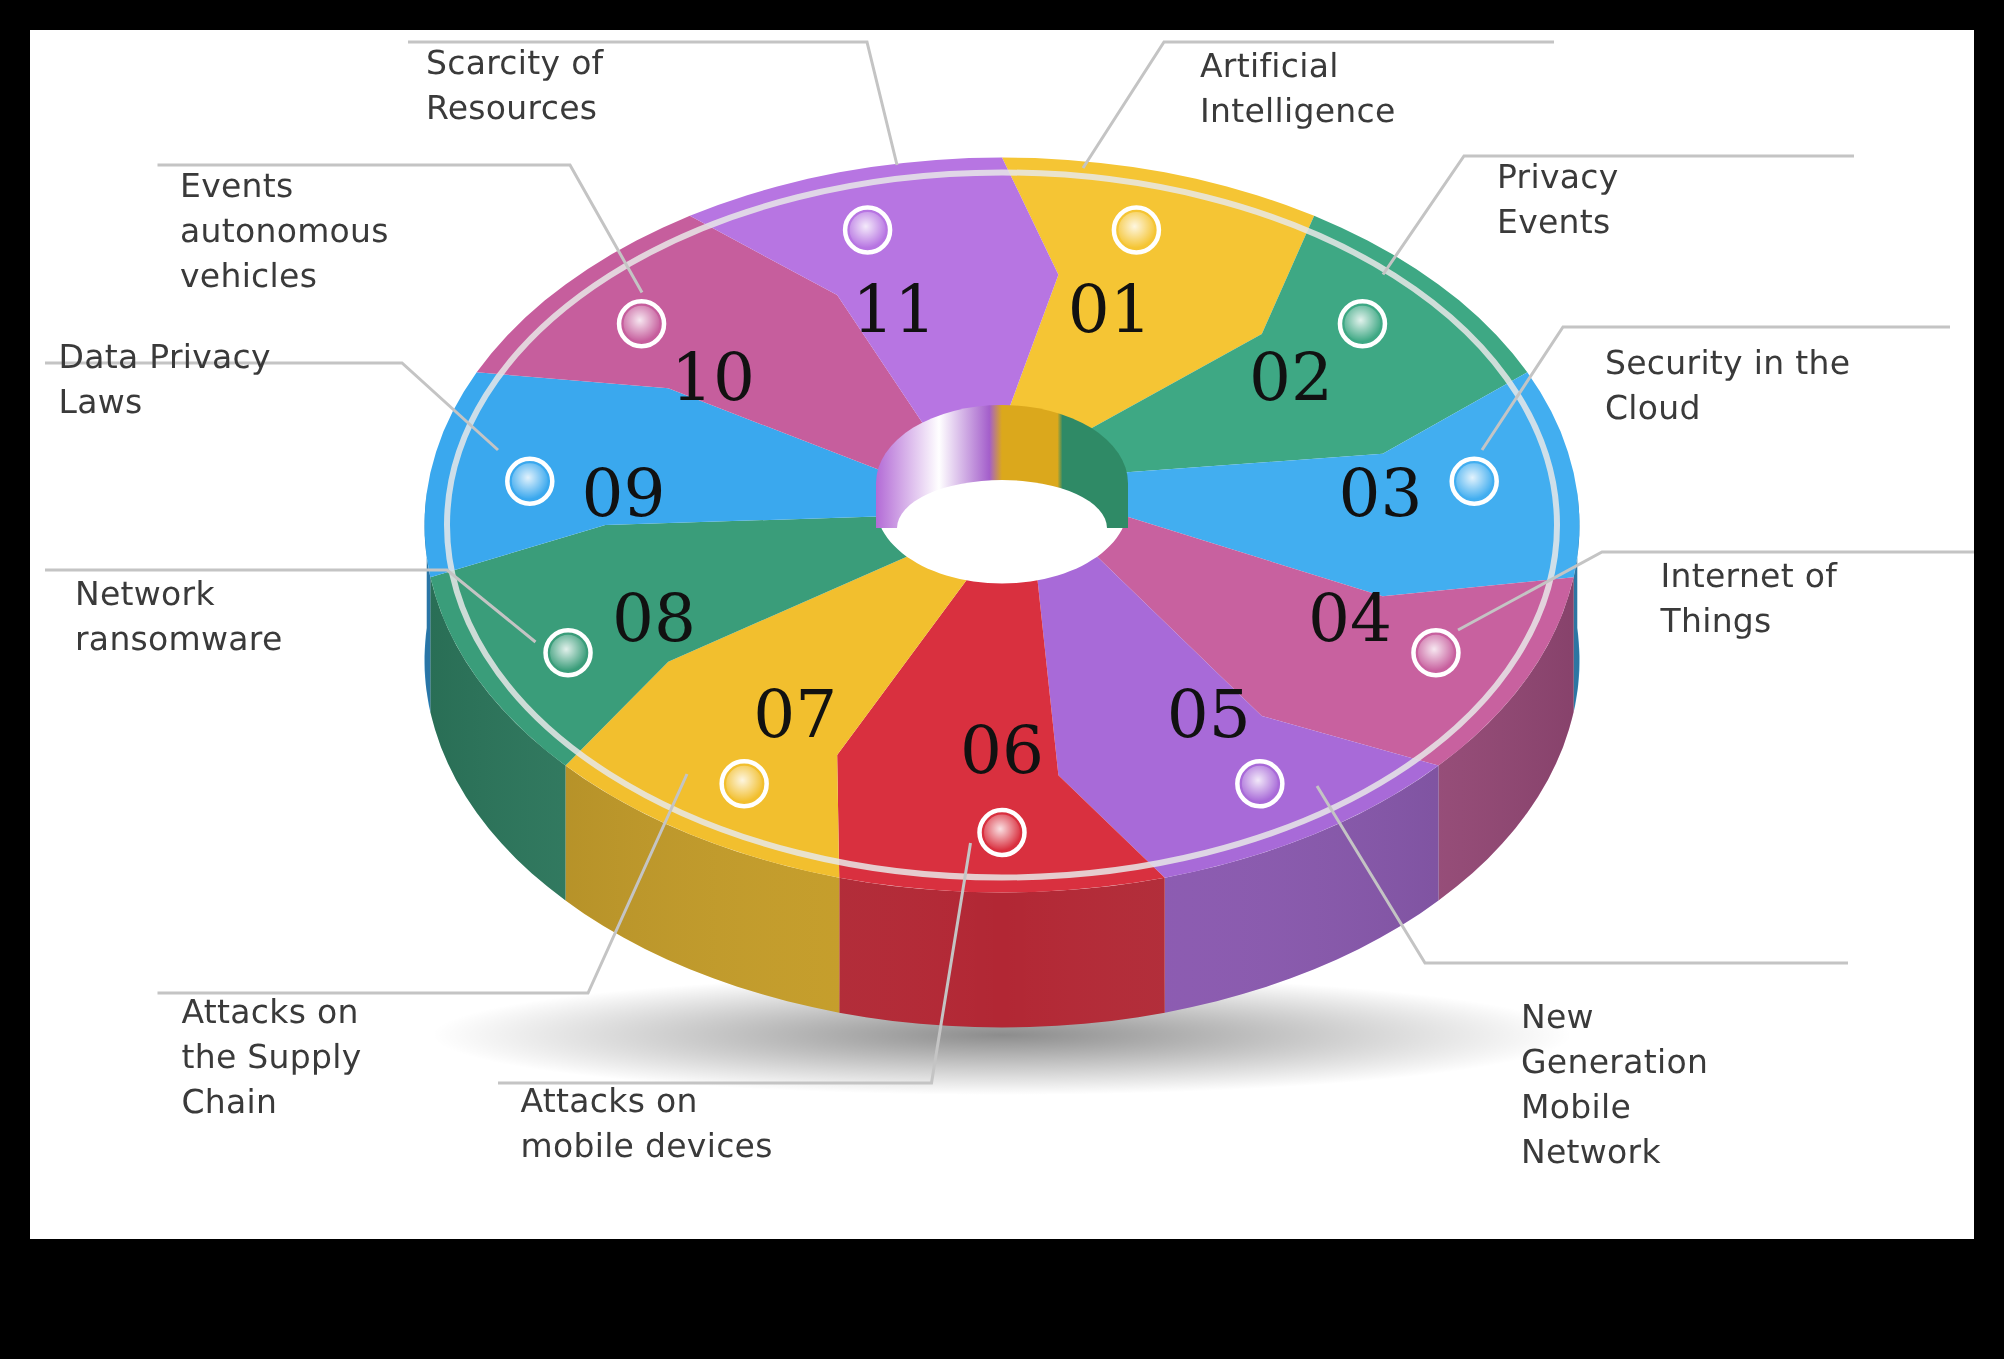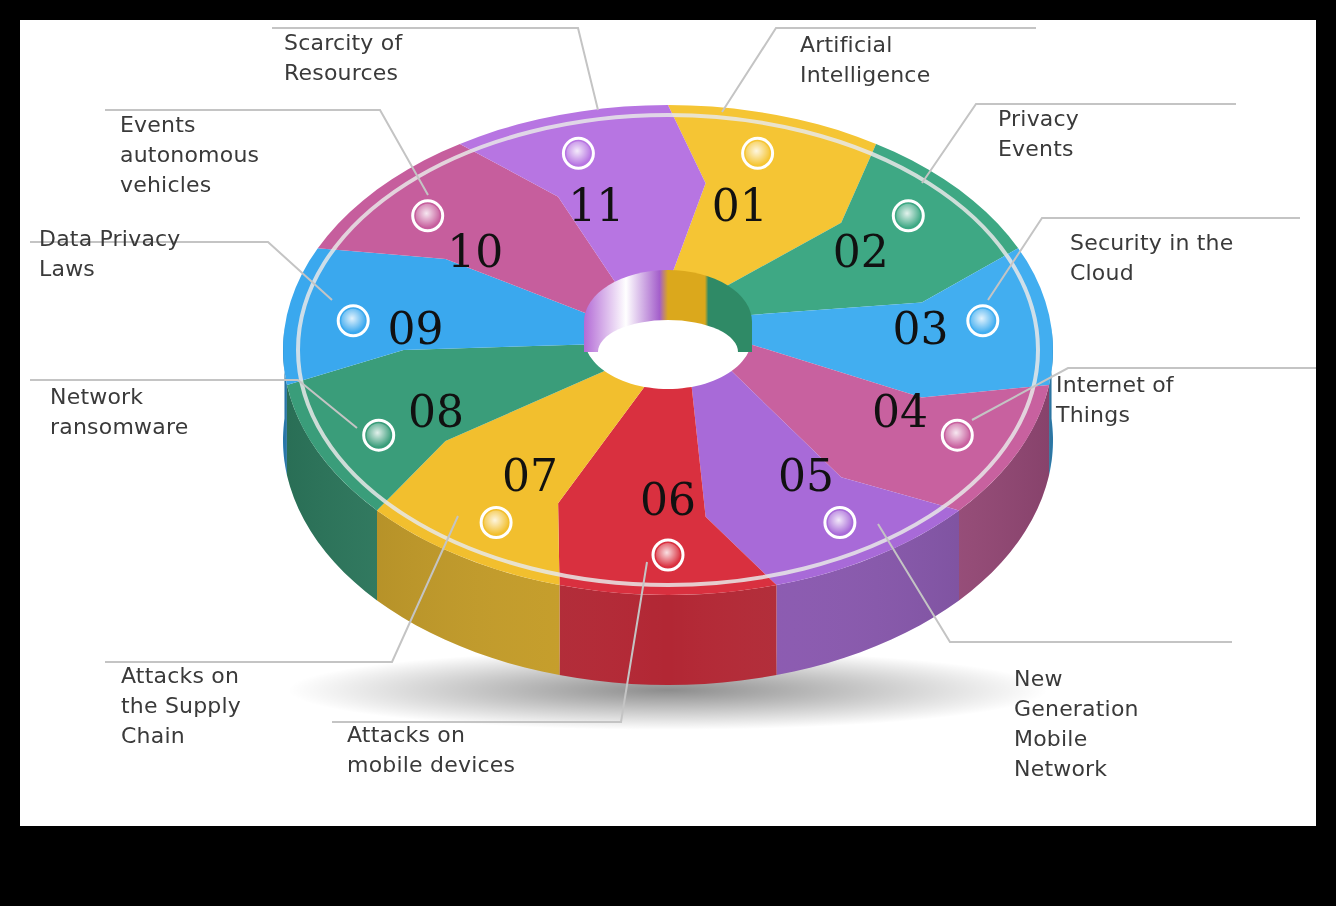--- a/index.html
+++ b/index.html
@@ -153,21 +153,21 @@
       <text x="596.2" y="221.1" text-anchor="middle" class="num">11</text>
     </g>
 </svg>
 
 <div class="label" style="left:800px; top:30px;">Artificial
 Intelligence</div>
 <div class="label" style="left:998px; top:104px;">Privacy
 Events</div>
 <div class="label" style="left:1070px; top:228px;">Security in the
 Cloud</div>
-<div class="label" style="left:1056px; top:370px;">Internet of
+<div class="label" style="left:1107px; top:370px;">Internet of
 Things</div>
 <div class="label" style="left:1014px; top:664px;">New
 Generation
 Mobile
 Network</div>
 <div class="label" style="left:347px; top:720px;">Attacks on
 mobile devices</div>
 <div class="label" style="left:121px; top:661px;">Attacks on
 the Supply
 Chain</div>

